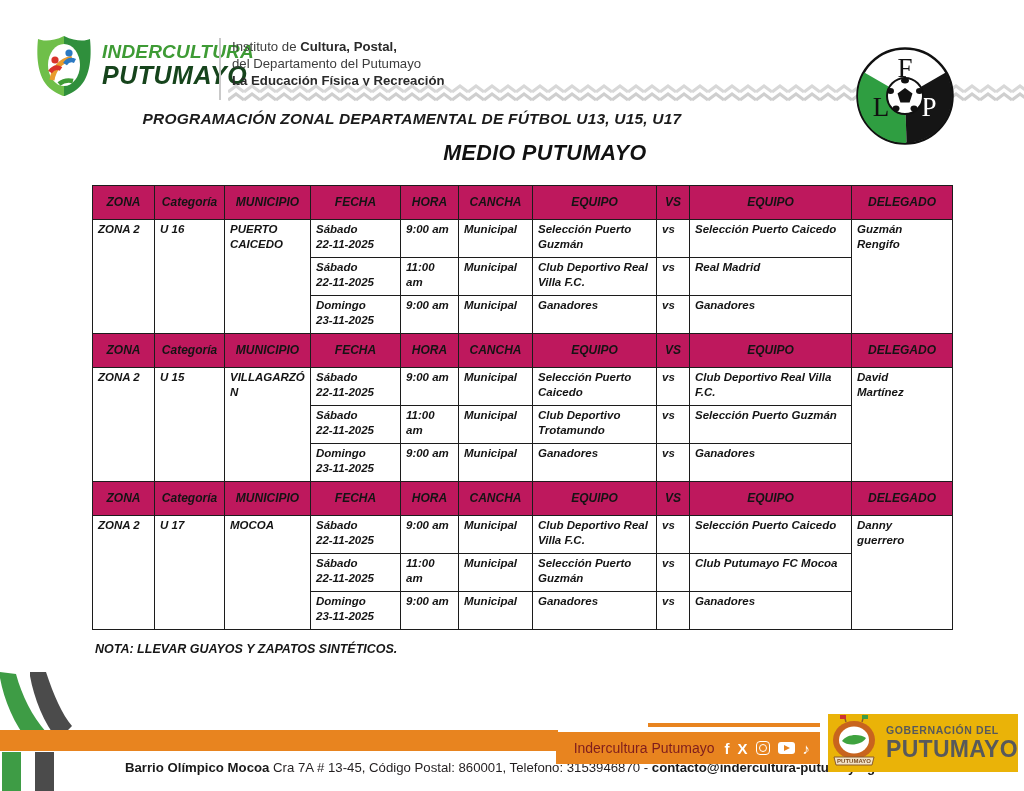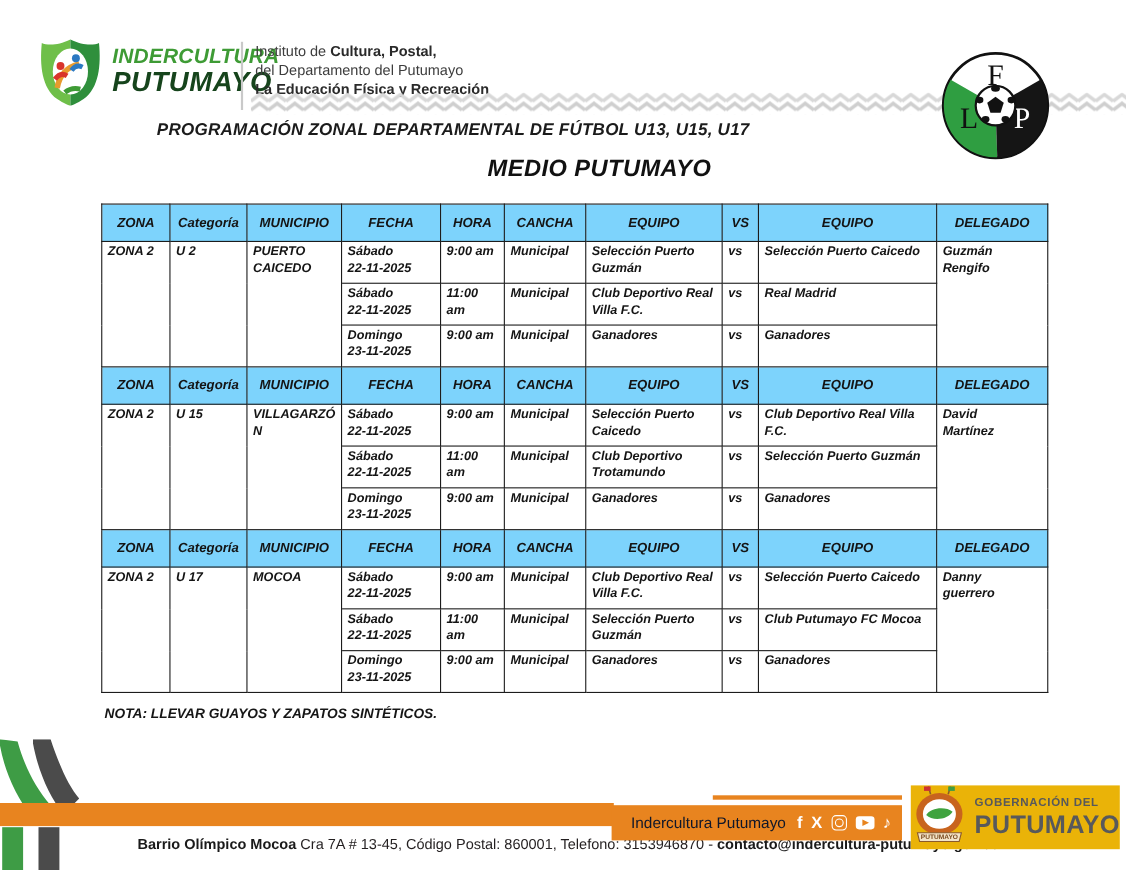--- a/index.html
+++ b/index.html
@@ -21,38 +21,38 @@
   .title{position:absolute;left:0;top:110px;width:824px;text-align:center;
          font-size:15.5px;font-weight:bold;font-style:italic;color:#1b1b1b;letter-spacing:.2px;}
   .subtitle{position:absolute;left:0;top:141px;width:1024px;text-align:center;
          font-size:21.5px;font-weight:bold;font-style:italic;color:#111;letter-spacing:.4px;margin-left:33px;}
 
   
   .tablewrap{position:absolute;left:92px;top:185px;}
   table.sched{border-collapse:collapse;table-layout:fixed;width:860px;
       font-style:italic;font-weight:bold;font-size:11.5px;color:#141414;}
   table.sched th,table.sched td{border:1.4px solid #1c1c1c;padding:2px 5px;line-height:1.32;}
-  table.sched th{background:#7dd3fc;text-align:center;vertical-align:middle;height:29px;font-size:12px;}
+  table.sched th{background:#be185d;text-align:center;vertical-align:middle;height:29px;font-size:12px;}
   table.sched td{vertical-align:top;text-align:left;height:33px;}
   td.c{text-align:center;}
   td.merge{vertical-align:middle;text-align:center;}
   td.mleft{vertical-align:middle;text-align:left;}
   td.brk{overflow-wrap:anywhere;}
   .blk{display:block;}
 
   
   .note{position:absolute;left:95px;top:642px;font-size:12.5px;font-weight:bold;font-style:italic;color:#161616;}
 
   
   .ribbon{position:absolute;left:0;top:672px;z-index:1;}
   .band-left{position:absolute;left:0;top:730px;width:558px;height:21px;background:#E8841F;z-index:2;}
   .accent-line{position:absolute;left:648px;top:723px;width:172px;height:4px;background:#E8841F;z-index:2;}
   .socialbox{position:absolute;left:556px;top:732px;width:264px;height:32px;background:#E8841F;z-index:3;
       display:flex;align-items:center;justify-content:flex-end;gap:8px;padding-right:10px;box-sizing:border-box;}
-  .social-label{color:#0f172a;font-size:14px;margin-right:2px;}
+  .social-label{color:#7f1d1d;font-size:14px;margin-right:2px;}
   .sicon{color:#fff;font-weight:bold;font-size:15px;line-height:1;display:inline-block;}
   .icon-ig{width:12px;height:12px;border:1.6px solid #fff;border-radius:4px;position:relative;}
   .icon-ig::after{content:'';position:absolute;inset:2px;border:1.6px solid #fff;border-radius:50%;}
   .icon-yt{width:17px;height:12px;background:#fff;border-radius:3px;position:relative;}
   .icon-yt::after{content:'';position:absolute;left:6px;top:3px;border-left:6px solid #E8841F;
       border-top:3px solid transparent;border-bottom:3px solid transparent;}
   .addr{position:absolute;left:0;top:760px;width:1024px;font-size:13.2px;color:#231f20;
       padding-left:125px;box-sizing:border-box;z-index:2;}
   .addr b{color:#1a1a1a;}
   .gob{position:absolute;left:828px;top:714px;display:flex;align-items:center;z-index:3;background:#eab308;}
@@ -143,21 +143,21 @@
       <th>FECHA</th>
       <th>HORA</th>
       <th>CANCHA</th>
       <th>EQUIPO</th>
       <th>VS</th>
       <th>EQUIPO</th>
       <th>DELEGADO</th>
     </tr>
     <tr>
       <td class="merge" rowspan="3">ZONA 2</td>
-      <td class="merge" rowspan="3">U 2</td>
+      <td class="merge" rowspan="3">U 16</td>
       <td class="merge brk" rowspan="3">PUERTO CAICEDO</td>
       <td>
               <span class="blk">Sábado</span>
               <span class="blk">22-11-2025</span>
             </td>
       <td>
               <span class="blk">9:00 am</span>
               <span class="blk"></span>
             </td>
       <td>Municipal</td>

